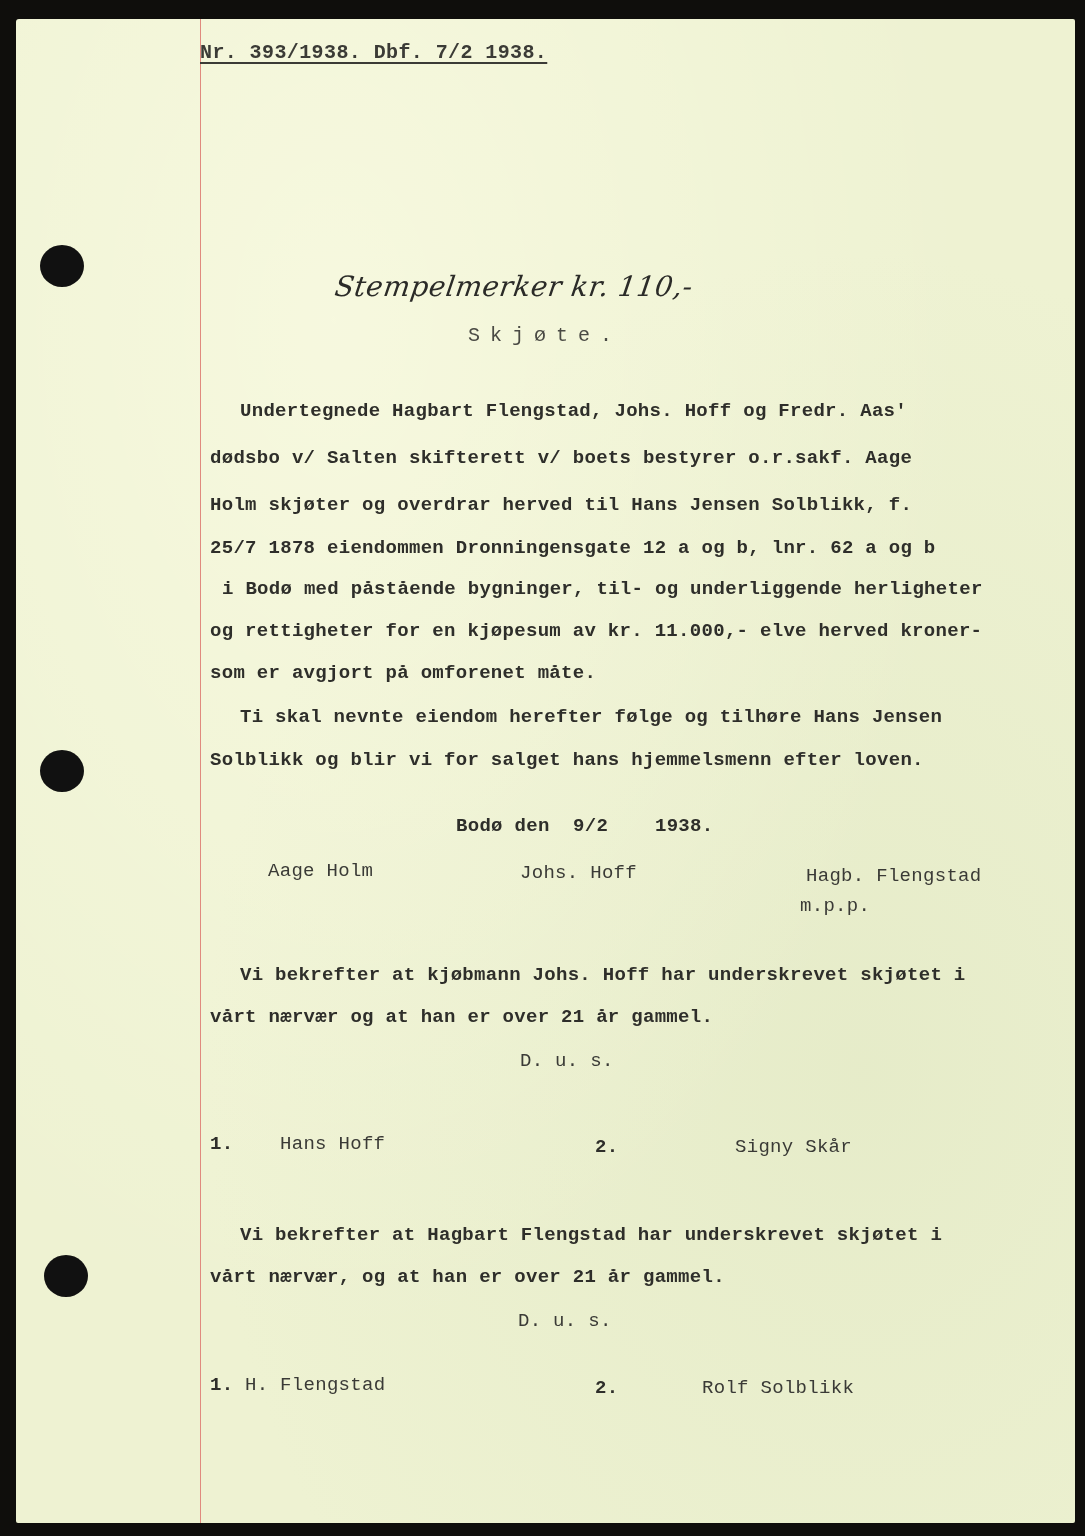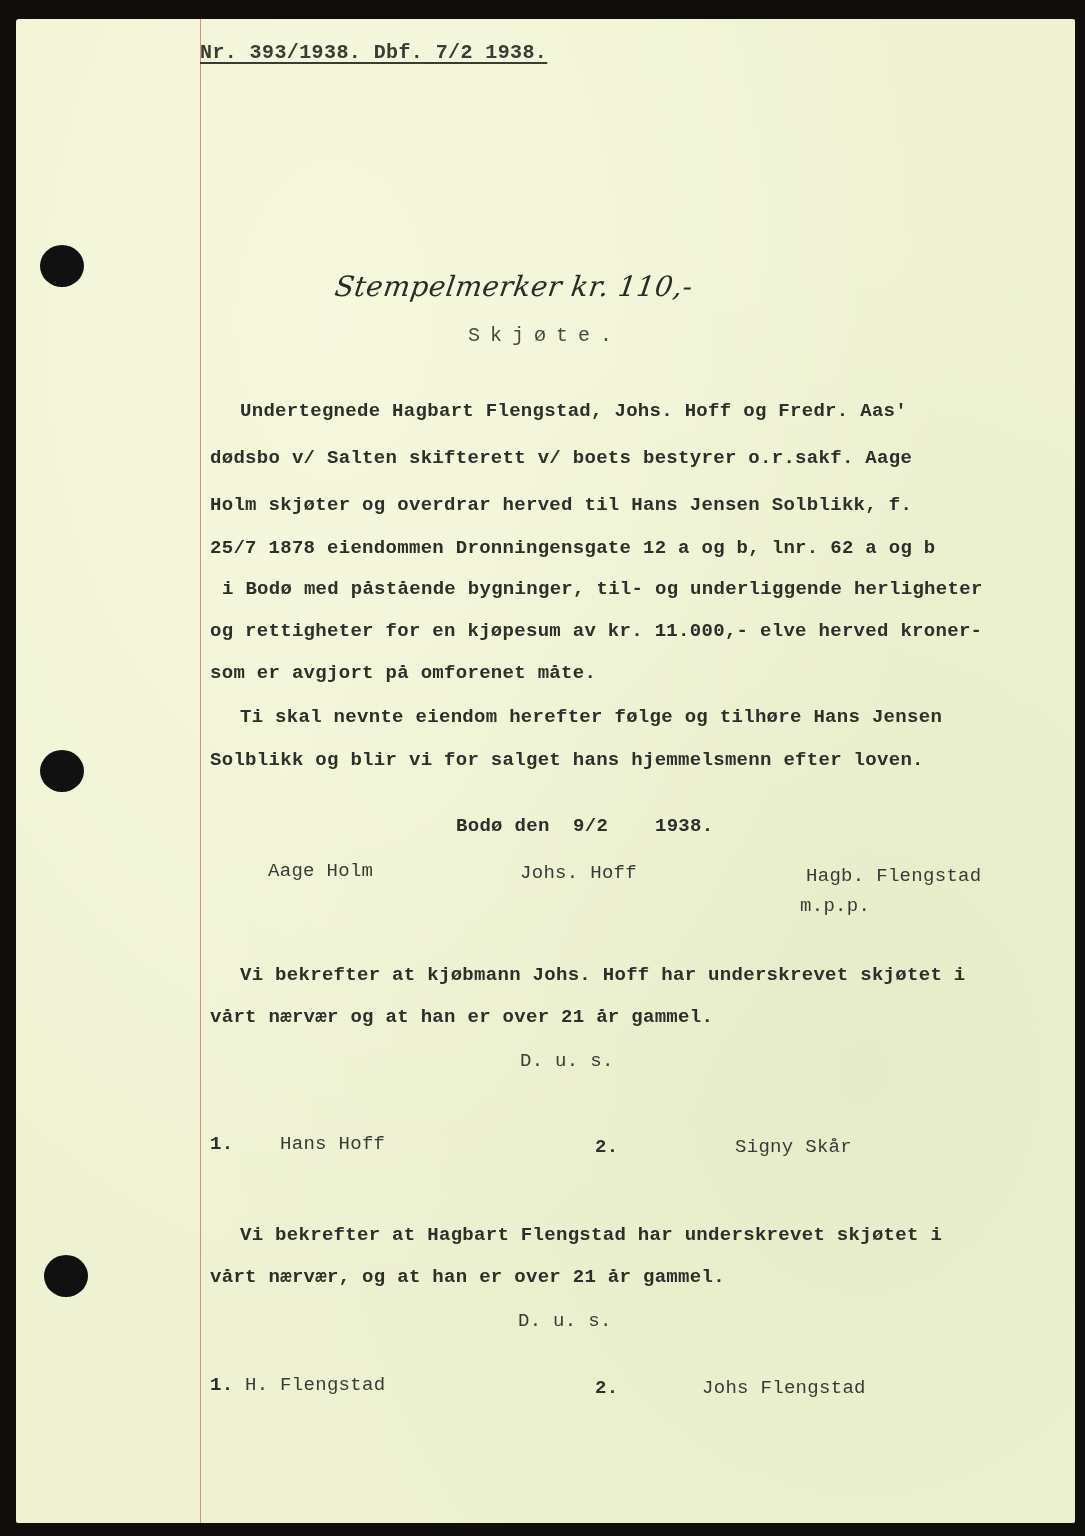--- a/index.html
+++ b/index.html
@@ -109,13 +109,13 @@
 <div class="txt bold" style="left:595px; top:1136px;">2.</div>
 <div class="txt" style="left:735px; top:1136px;">Signy Skår</div>
 
 <div class="txt bold" style="left:240px; top:1224px;">Vi bekrefter at Hagbart Flengstad har underskrevet skjøtet i</div>
 <div class="txt bold" style="left:210px; top:1266px;">vårt nærvær, og at han er over 21 år gammel.</div>
 <div class="txt" style="left:518px; top:1310px;">D. u. s.</div>
 
 <div class="txt bold" style="left:210px; top:1374px;">1.</div>
 <div class="txt" style="left:245px; top:1374px;">H. Flengstad</div>
 <div class="txt bold" style="left:595px; top:1377px;">2.</div>
-<div class="txt" style="left:702px; top:1377px;">Johs Flengstad</div>
+<div class="txt" style="left:702px; top:1377px;">Rolf Solblikk</div>
 
 </body></html>

